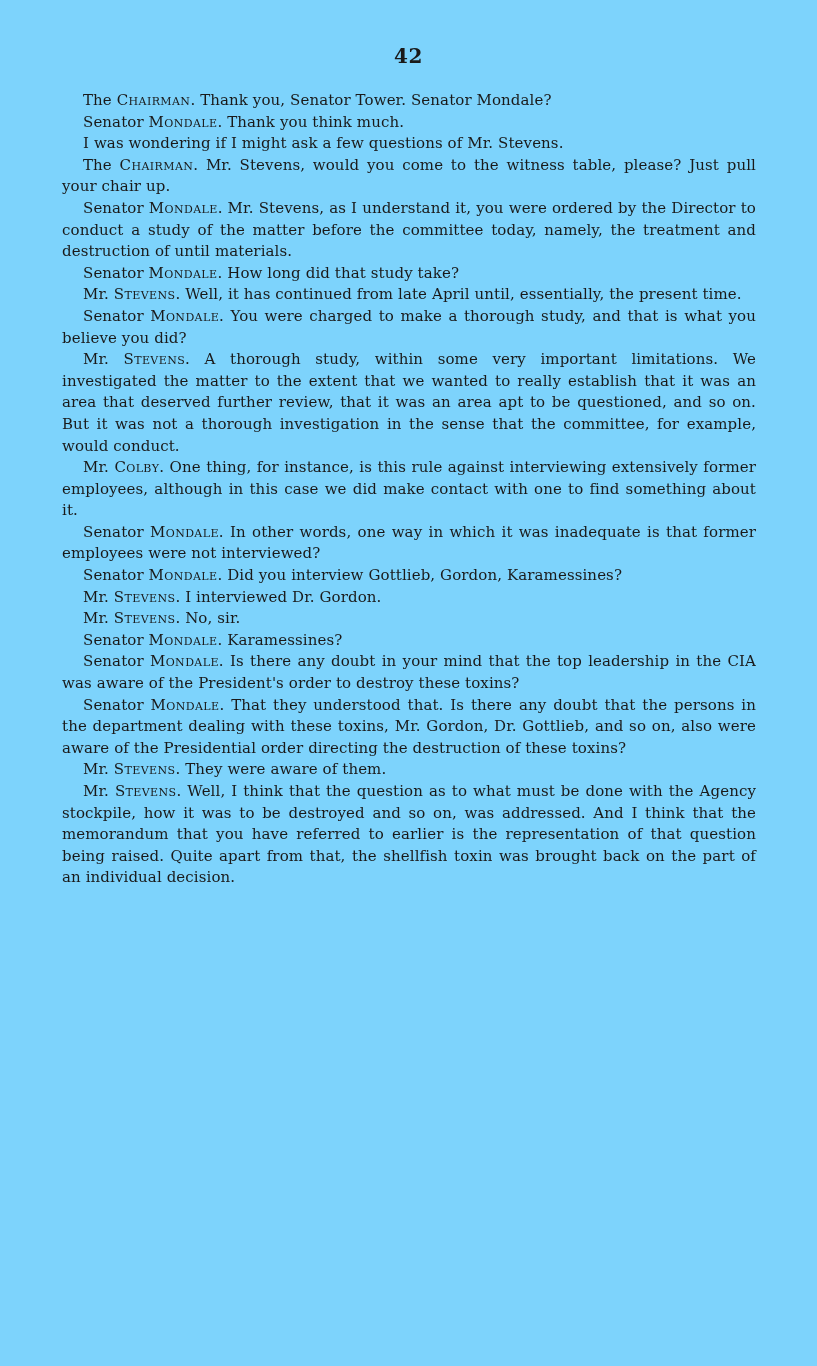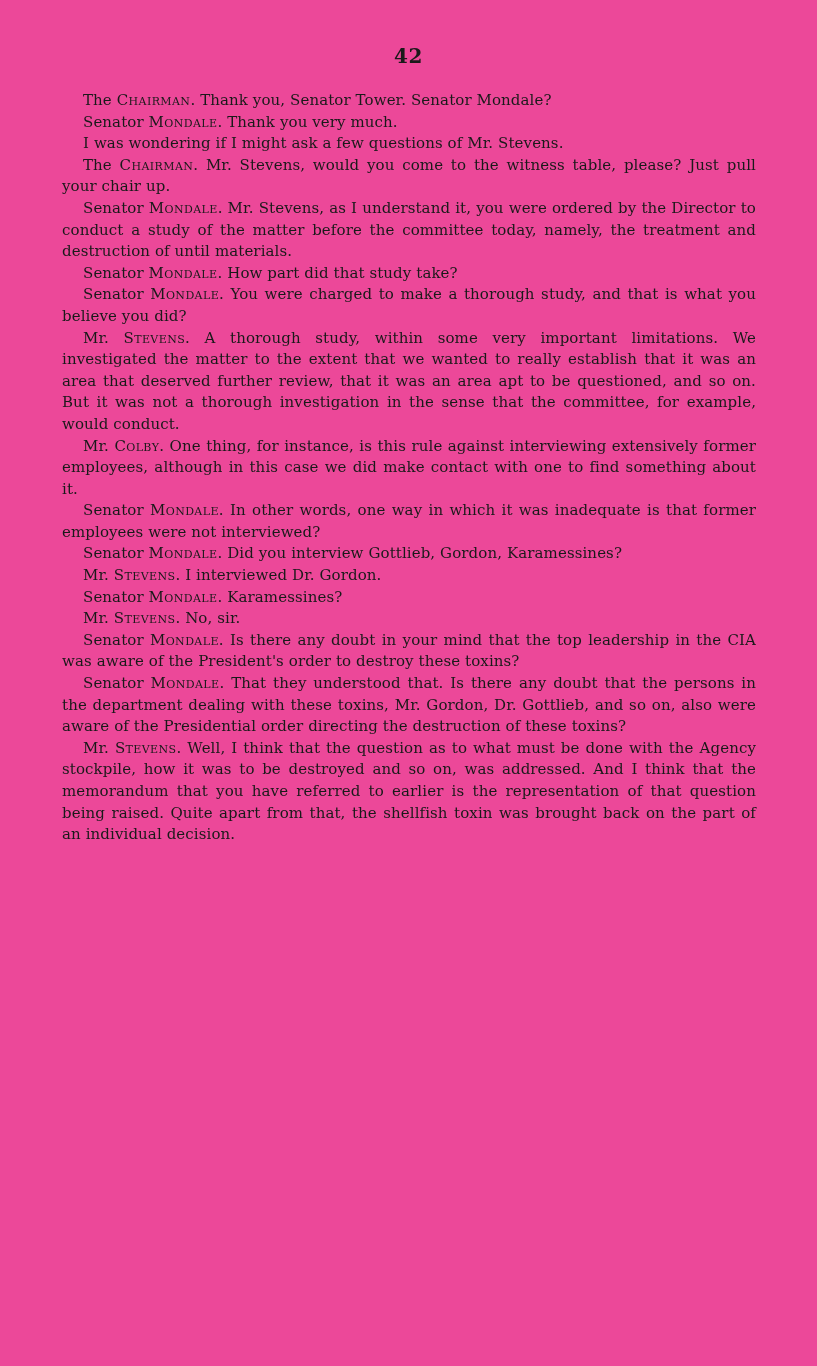--- a/index.html
+++ b/index.html
@@ -4,21 +4,21 @@
 <style>
   html, body {
     margin: 0;
     padding: 0;
     background: #ffffff;
   }
   .page {
     position: relative;
     width: 817px;
     height: 1366px;
-    background: #ec4899;
+    background: #7dd3fc;
     overflow: hidden;
     font-family: "DejaVu Serif", "Liberation Serif", serif;
     color: #1a1a1a;
   }
   .page-number {
     position: absolute;
     top: 44px;
     left: 0;
     width: 100%;
     text-align: center;
@@ -46,30 +46,32 @@
     letter-spacing: 0.4px;
   }
 </style>
 </head>
 <body>
 
 <div class="page">
   <div class="page-number">42</div>
   <div class="transcript">
       <p class="para"><span class="plain">The </span><span class="speaker">Chairman</span><span class="plain">. Thank you, Senator Tower. Senator Mondale?</span></p>
-      <p class="para"><span class="plain">Senator </span><span class="speaker">Mondale</span><span class="plain">. Thank you very much.</span></p>
+      <p class="para"><span class="plain">Senator </span><span class="speaker">Mondale</span><span class="plain">. Thank you think much.</span></p>
       <p class="para"><span class="plain">I was wondering if I might ask a few questions of Mr. Stevens.</span></p>
       <p class="para"><span class="plain">The </span><span class="speaker">Chairman</span><span class="plain">. Mr. Stevens, would you come to the witness table, please? Just pull your chair up.</span></p>
       <p class="para"><span class="plain">Senator </span><span class="speaker">Mondale</span><span class="plain">. Mr. Stevens, as I understand it, you were ordered by the Director to conduct a study of the matter before the committee today, namely, the treatment and destruction of until materials.</span></p>
-      <p class="para"><span class="plain">Senator </span><span class="speaker">Mondale</span><span class="plain">. How part did that study take?</span></p>
+      <p class="para"><span class="plain">Senator </span><span class="speaker">Mondale</span><span class="plain">. How long did that study take?</span></p>
+      <p class="para"><span class="plain">Mr. </span><span class="speaker">Stevens</span><span class="plain">. Well, it has continued from late April until, essentially, the present time.</span></p>
       <p class="para"><span class="plain">Senator </span><span class="speaker">Mondale</span><span class="plain">. You were charged to make a thorough study, and that is what you believe you did?</span></p>
       <p class="para"><span class="plain">Mr. </span><span class="speaker">Stevens</span><span class="plain">. A thorough study, within some very important limitations. We investigated the matter to the extent that we wanted to really establish that it was an area that deserved further review, that it was an area apt to be questioned, and so on. But it was not a thorough investigation in the sense that the committee, for example, would conduct.</span></p>
       <p class="para"><span class="plain">Mr. </span><span class="speaker">Colby</span><span class="plain">. One thing, for instance, is this rule against interviewing extensively former employees, although in this case we did make contact with one to find something about it.</span></p>
       <p class="para"><span class="plain">Senator </span><span class="speaker">Mondale</span><span class="plain">. In other words, one way in which it was inadequate is that former employees were not interviewed?</span></p>
       <p class="para"><span class="plain">Senator </span><span class="speaker">Mondale</span><span class="plain">. Did you interview Gottlieb, Gordon, Karamessines?</span></p>
       <p class="para"><span class="plain">Mr. </span><span class="speaker">Stevens</span><span class="plain">. I interviewed Dr. Gordon.</span></p>
+      <p class="para"><span class="plain">Mr. </span><span class="speaker">Stevens</span><span class="plain">. No, sir.</span></p>
       <p class="para"><span class="plain">Senator </span><span class="speaker">Mondale</span><span class="plain">. Karamessines?</span></p>
-      <p class="para"><span class="plain">Mr. </span><span class="speaker">Stevens</span><span class="plain">. No, sir.</span></p>
       <p class="para"><span class="plain">Senator </span><span class="speaker">Mondale</span><span class="plain">. Is there any doubt in your mind that the top leadership in the CIA was aware of the President's order to destroy these toxins?</span></p>
       <p class="para"><span class="plain">Senator </span><span class="speaker">Mondale</span><span class="plain">. That they understood that. Is there any doubt that the persons in the department dealing with these toxins, Mr. Gordon, Dr. Gottlieb, and so on, also were aware of the Presidential order directing the destruction of these toxins?</span></p>
+      <p class="para"><span class="plain">Mr. </span><span class="speaker">Stevens</span><span class="plain">. They were aware of them.</span></p>
       <p class="para"><span class="plain">Mr. </span><span class="speaker">Stevens</span><span class="plain">. Well, I think that the question as to what must be done with the Agency stockpile, how it was to be destroyed and so on, was addressed. And I think that the memorandum that you have referred to earlier is the representation of that question being raised. Quite apart from that, the shellfish toxin was brought back on the part of an individual decision.</span></p>
     </div>
 </div>
 
 </body></html>

